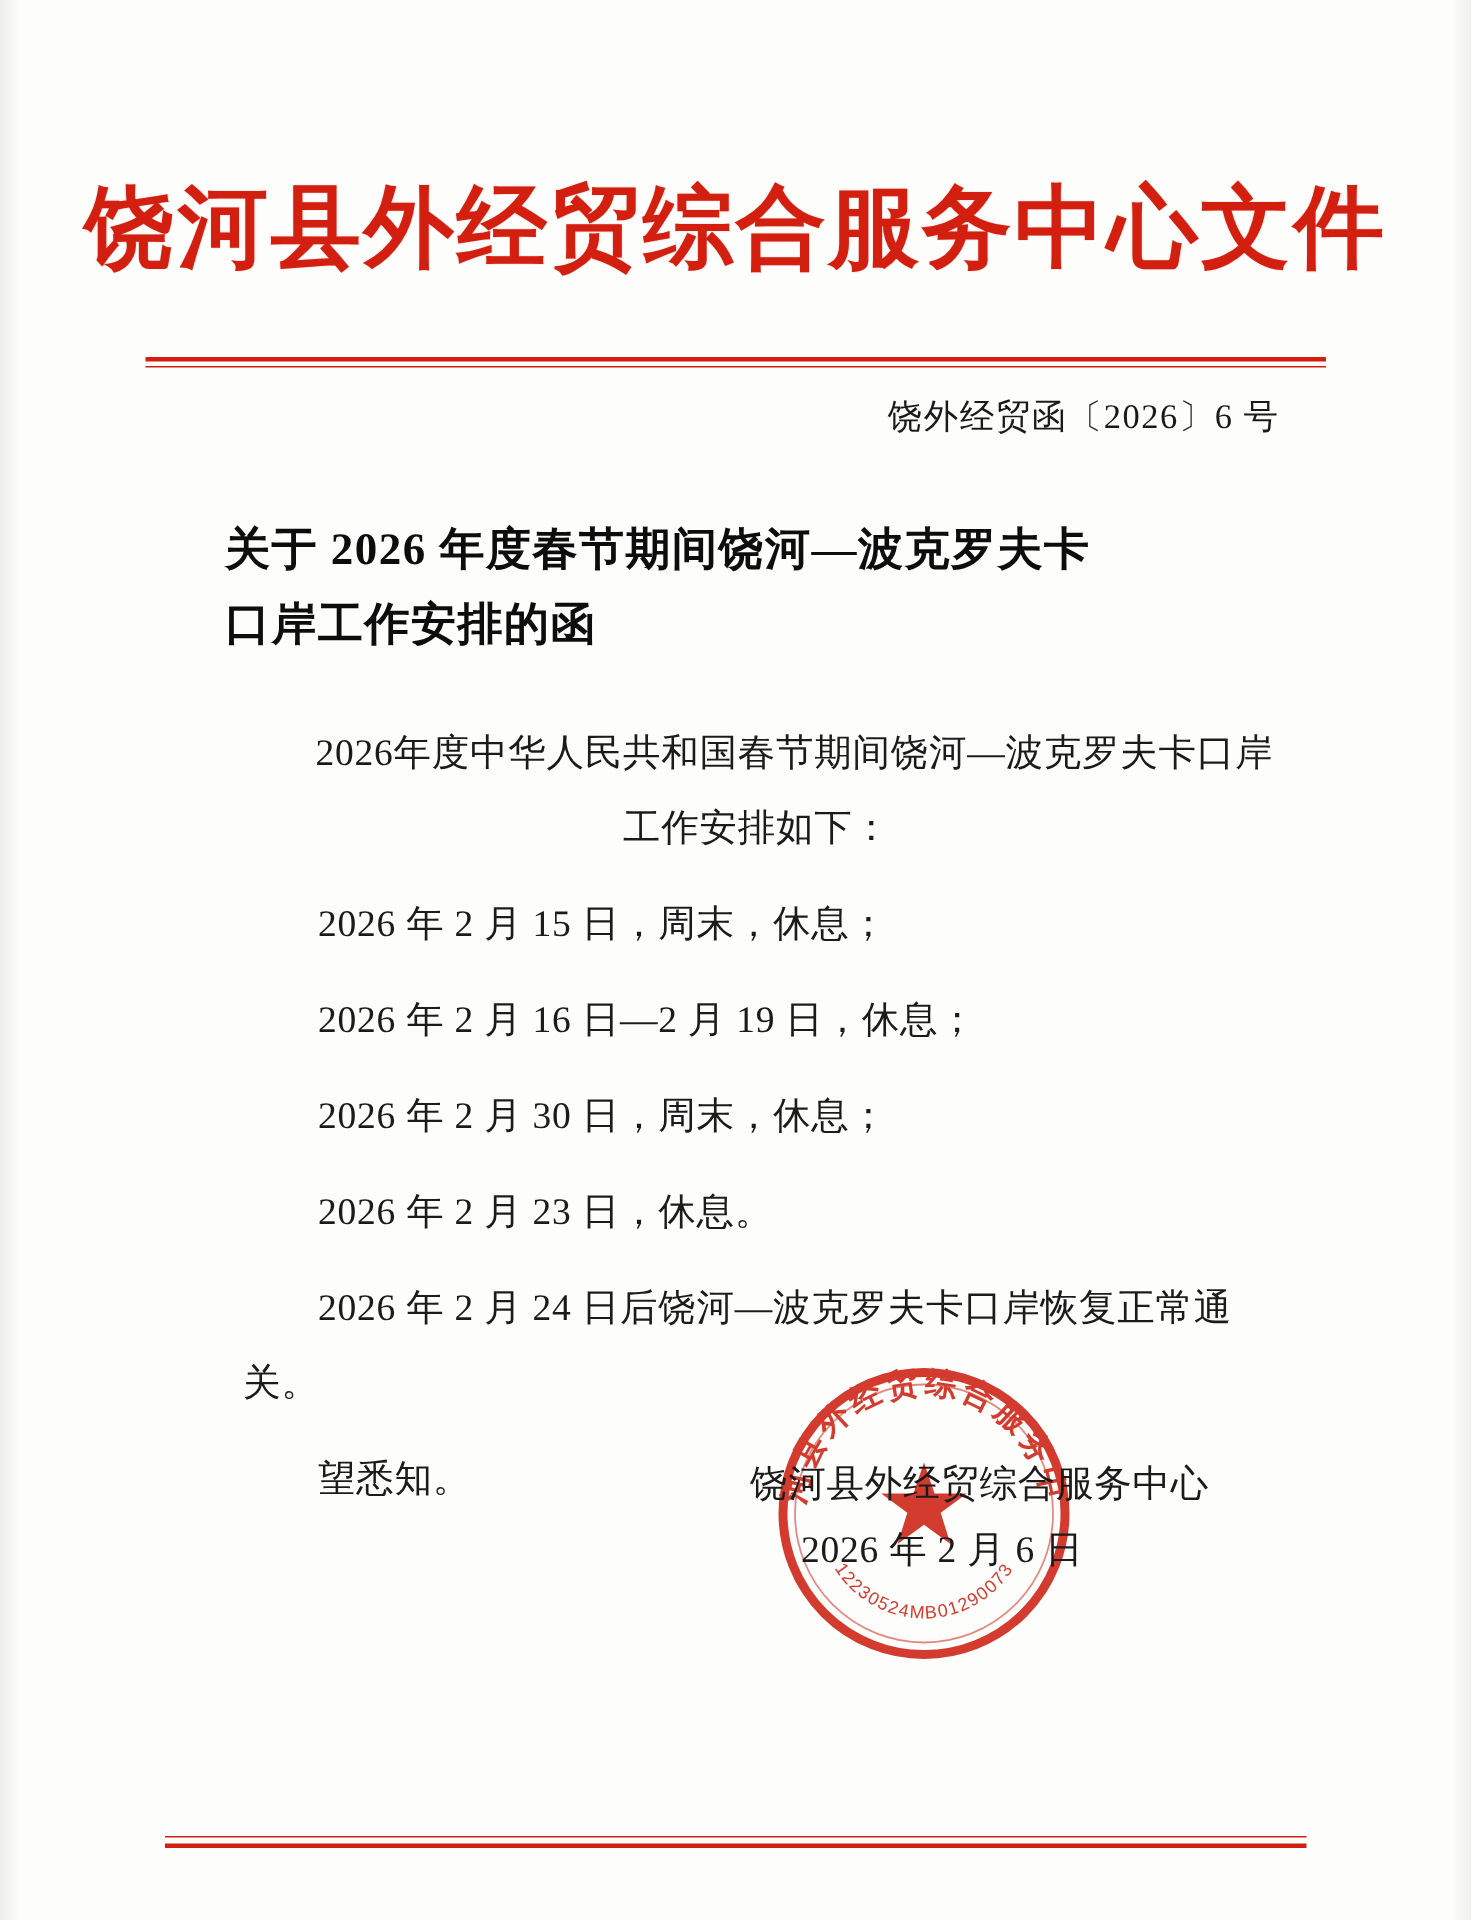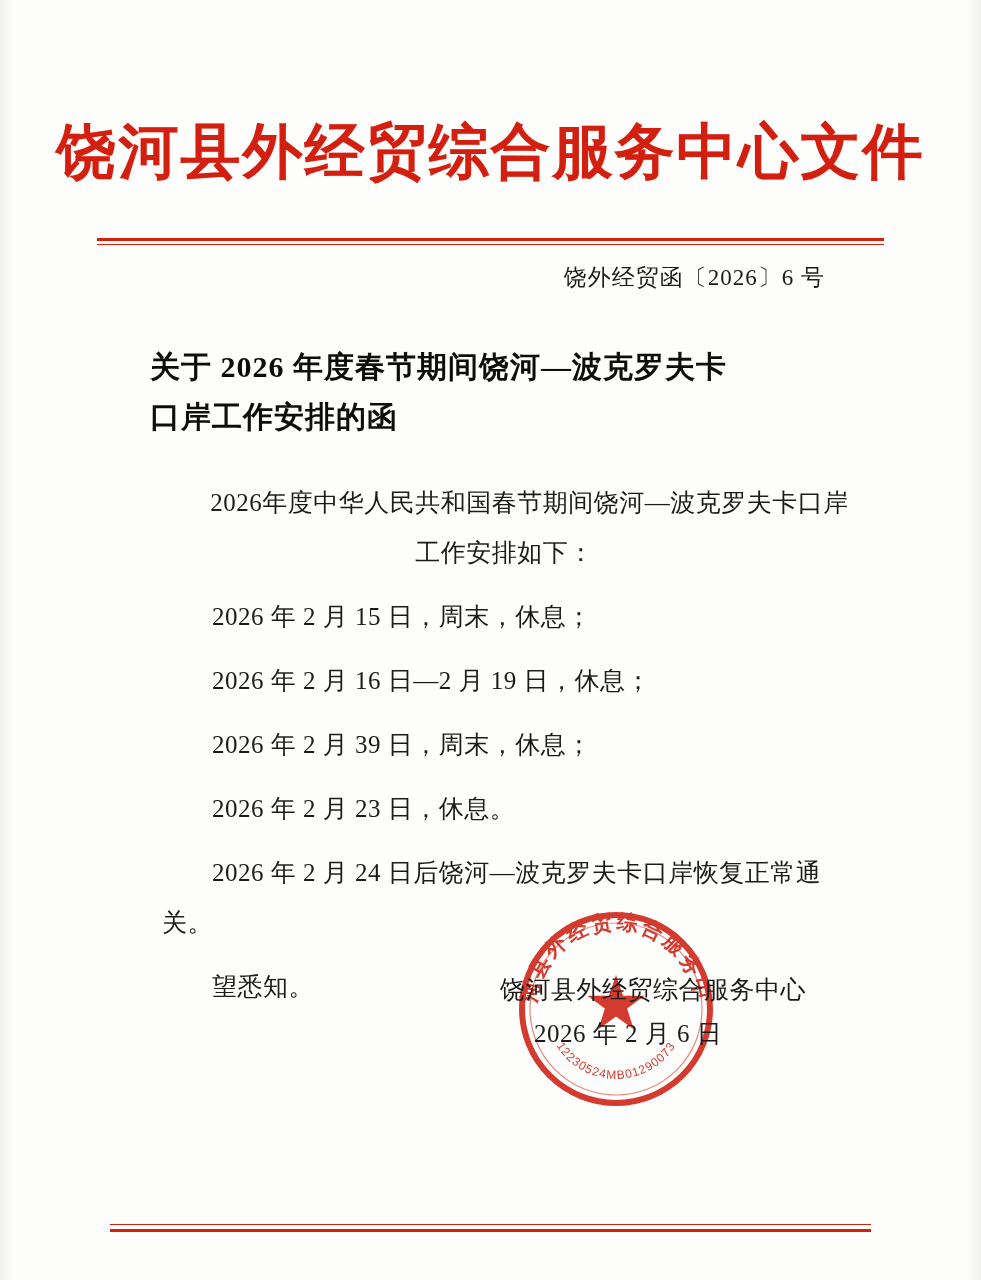--- a/index.html
+++ b/index.html
@@ -57,21 +57,21 @@
     height: 1px;
     background: #d21f10;
     width: 100%;
     margin-top: 3px;
   }
 
   
   .doc-number {
     position: absolute;
     top: 262px;
-    right: 156px;
+    right: 128px;
     font-size: 23px;
     letter-spacing: 1px;
     color: #1a1a1a;
     font-family: "Liberation Serif", "DejaVu Serif", serif;
   }
 
   
   .subject {
     position: absolute;
     top: 342px;
@@ -187,21 +187,21 @@
 
   <div class="subject">
     <span>关于 2026 年度春节期间饶河—波克罗夫卡</span>
     <span class="line2">口岸工作安排的函</span>
   </div>
 
   <div class="body-block">
     <p class="para">2026年度中华人民共和国春节期间饶河—波克罗夫卡口岸工作安排如下：</p>
     <p class="item">2026 年 2 月 15 日，周末，休息；</p>
     <p class="item">2026 年 2 月 16 日—2 月 19 日，休息；</p>
-    <p class="item">2026 年 2 月 39 日，周末，休息；</p>
+    <p class="item">2026 年 2 月 30 日，周末，休息；</p>
     <p class="item">2026 年 2 月 23 日，休息。</p>
     <p class="item">2026 年 2 月 24 日后饶河—波克罗夫卡口岸恢复正常通关。</p>
     <p class="item">望悉知。</p>
   </div>
 
   <div class="seal">
     <svg viewBox="0 0 208 208" width="208" height="208" aria-hidden="true">
       <defs>
         <path id="sealArcTop" d="M 24,104 A 80,80 0 0 1 184,104"></path>
         <path id="sealArcBottom" d="M 34,104 A 70,70 0 0 0 174,104"></path>

